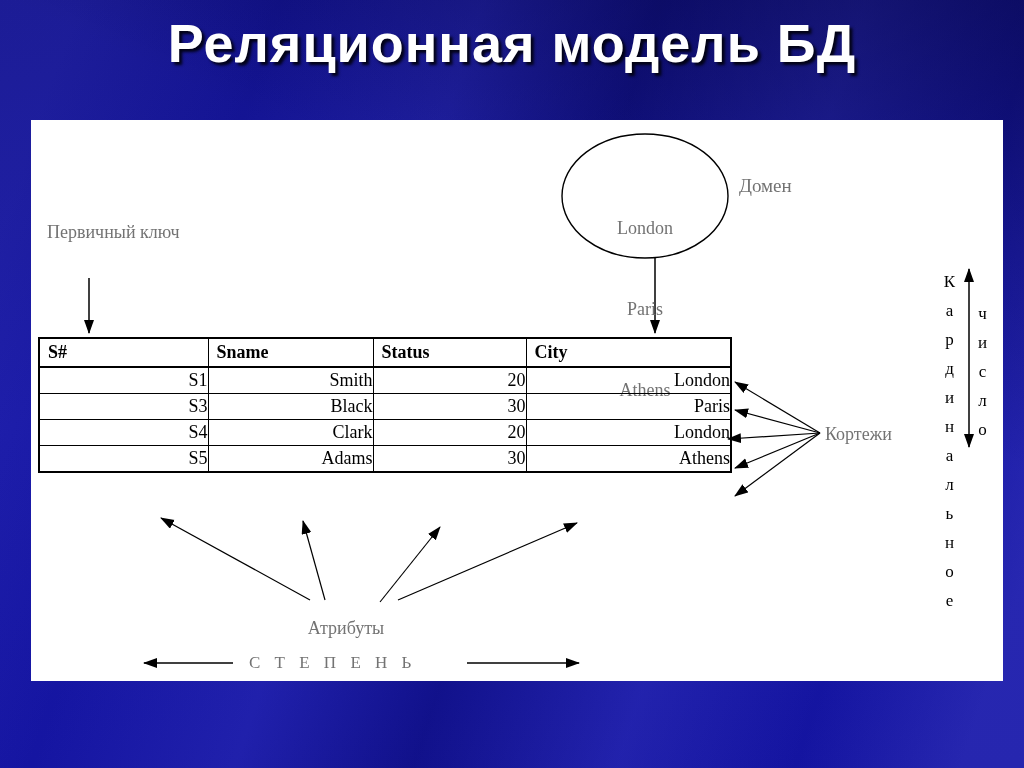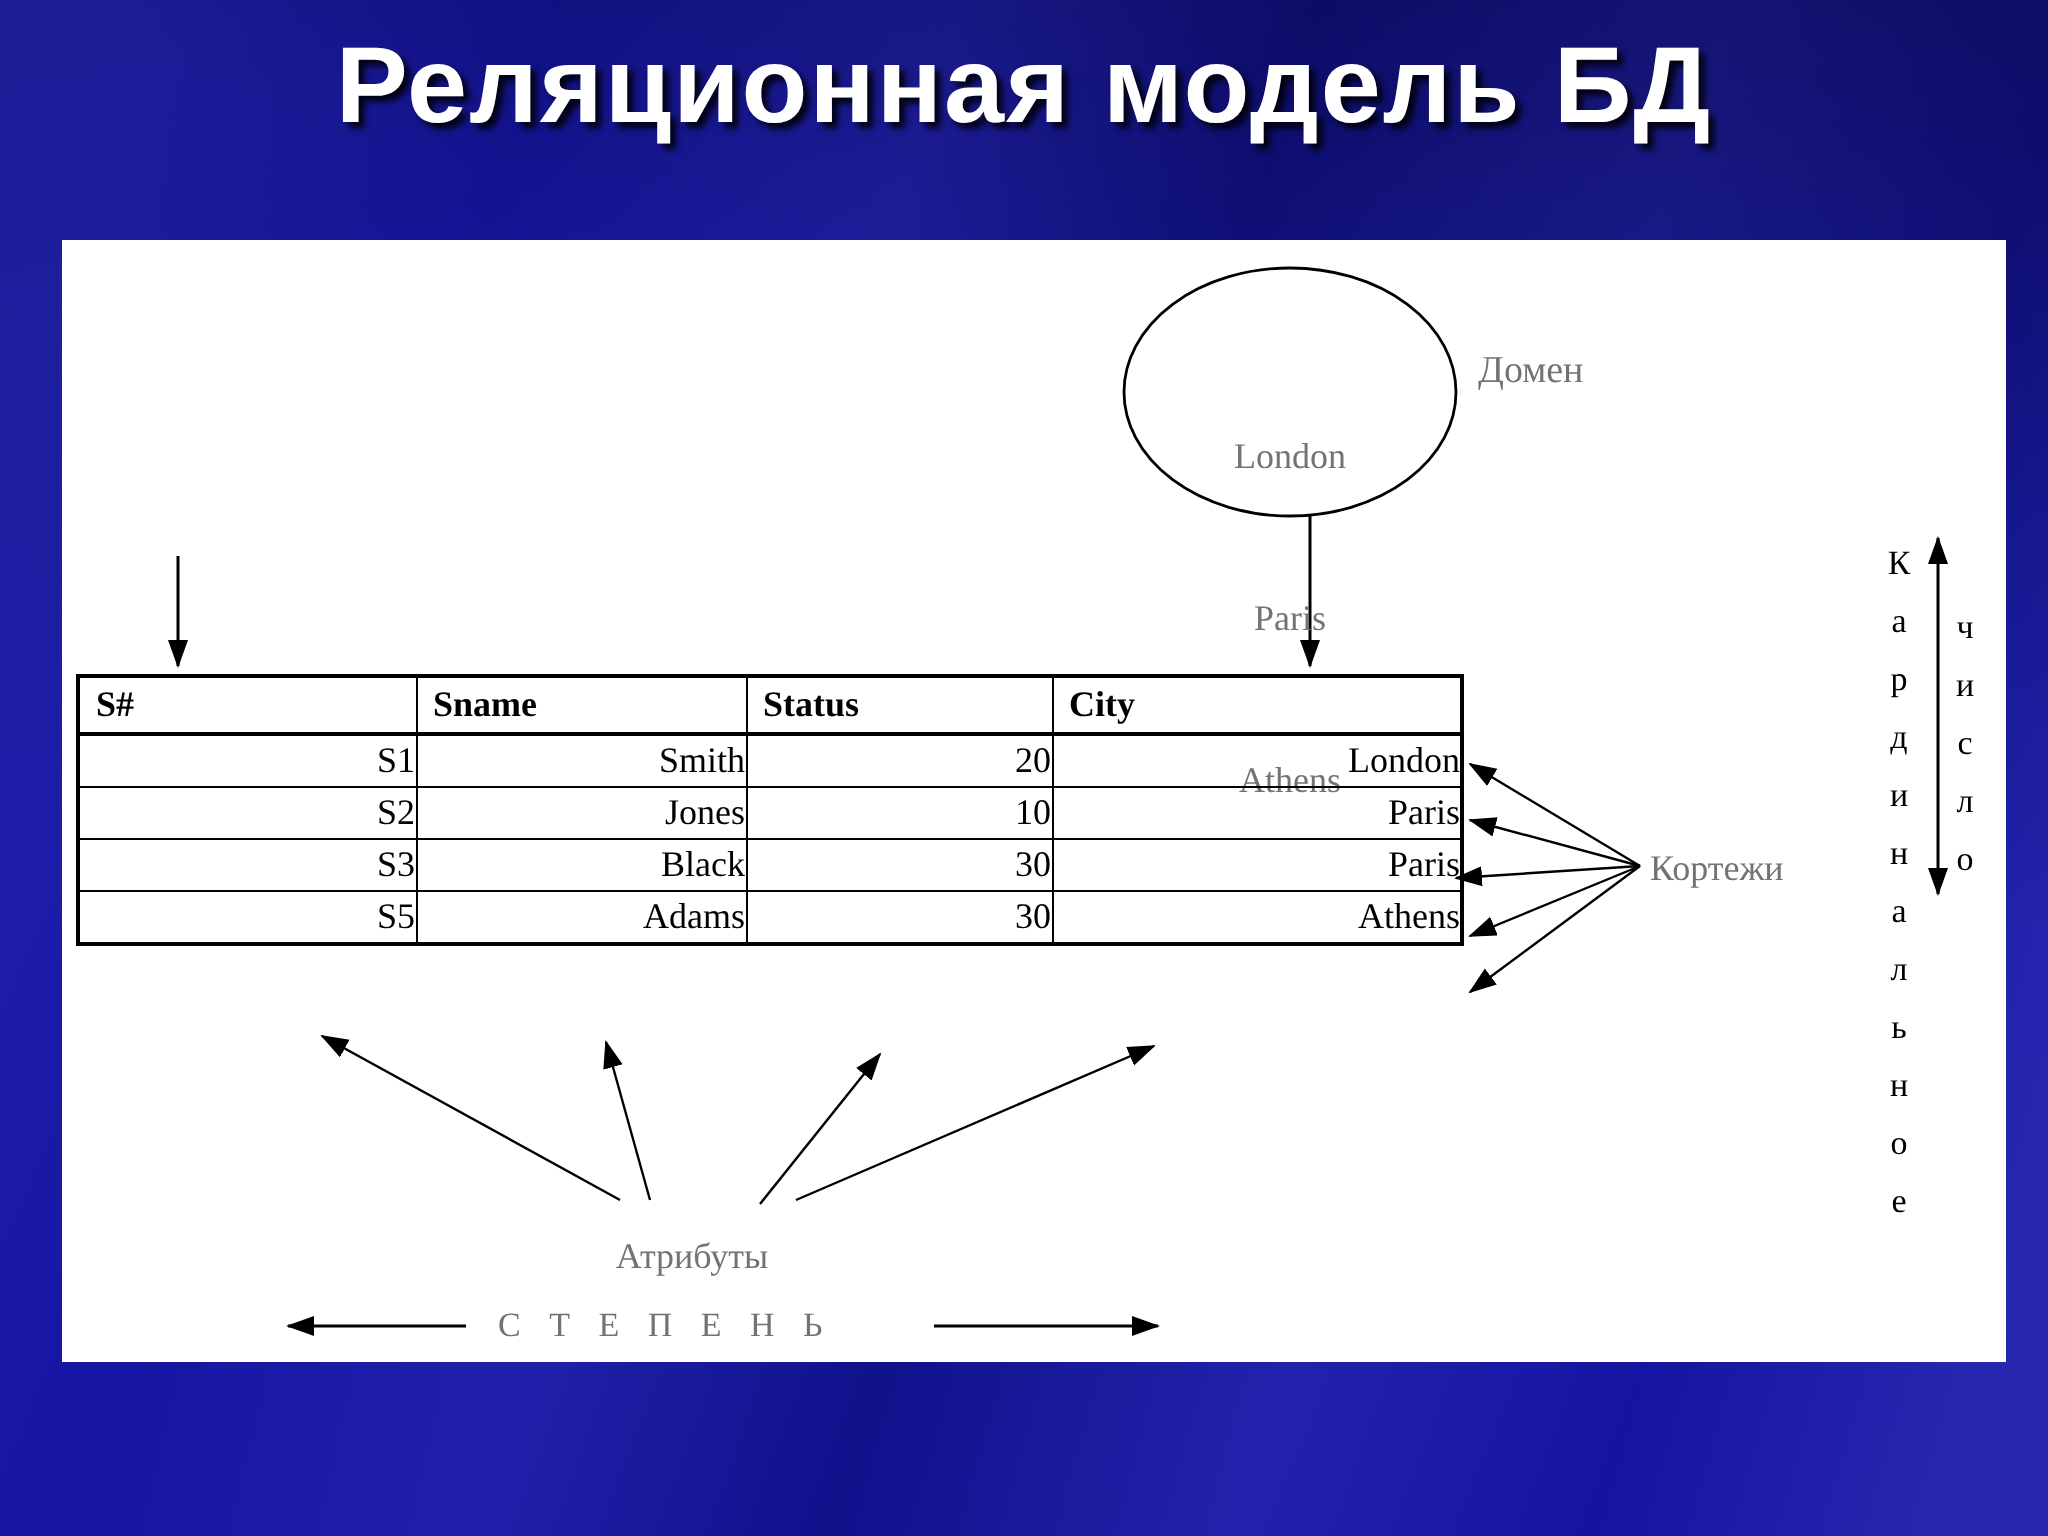--- a/index.html
+++ b/index.html
@@ -90,20 +90,21 @@
       <line x1="349" y1="482" x2="409" y2="407" marker-end="url(#arw)"></line>
       <line x1="367" y1="480" x2="546" y2="403" marker-end="url(#arw)"></line>
     </g>
 
     <line x1="202" y1="543" x2="113" y2="543" stroke="#000" stroke-width="1.5" marker-end="url(#arw)"></line>
     <line x1="436" y1="543" x2="548" y2="543" stroke="#000" stroke-width="1.5" marker-end="url(#arw)"></line>
 
     <line x1="938" y1="149" x2="938" y2="327" stroke="#000" stroke-width="1.5" marker-start="url(#arw)" marker-end="url(#arw)"></line>
   </svg>
 
+  <div class="lbl pk-label">Первичный ключ</div>
 
   <div class="lbl domain-values">
     <span>London</span>
     <span>Paris</span>
     <span>Athens</span>
   </div>
 
   <div class="lbl domain-label">Домен</div>
 
   <table class="rel">
@@ -122,30 +123,30 @@
         </tr>
     </thead>
     <tbody>
         <tr>
           <td>S1</td>
           <td>Smith</td>
           <td>20</td>
           <td>London</td>
         </tr>
         <tr>
-          <td>S2</td>
-          <td>Jones</td>
-          <td>10</td>
-          <td>Paris</td>
-        </tr>
-        <tr>
           <td>S3</td>
           <td>Black</td>
           <td>30</td>
           <td>Paris</td>
+        </tr>
+        <tr>
+          <td>S4</td>
+          <td>Clark</td>
+          <td>20</td>
+          <td>London</td>
         </tr>
         <tr>
           <td>S5</td>
           <td>Adams</td>
           <td>30</td>
           <td>Athens</td>
         </tr>
       </tbody>
   </table>
 

